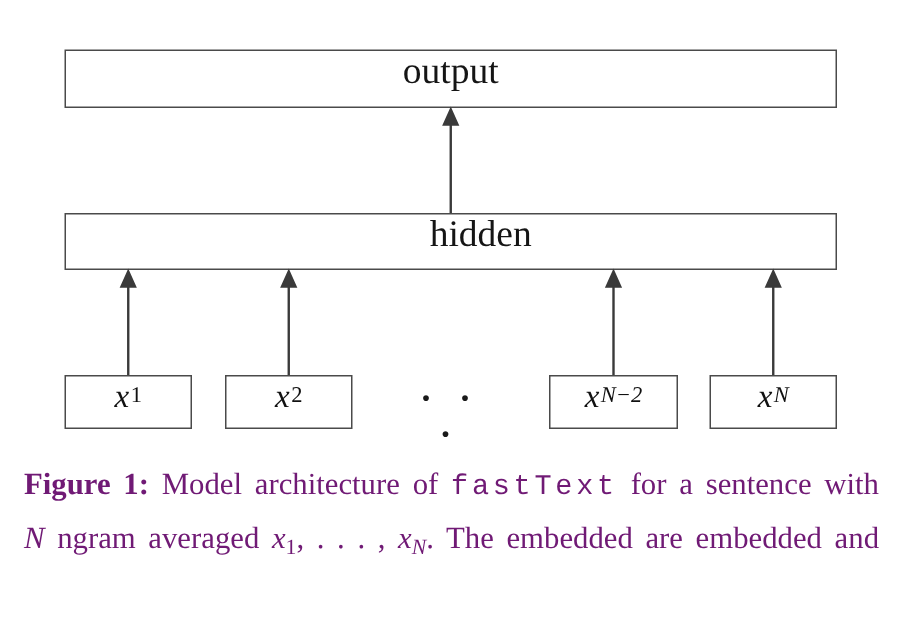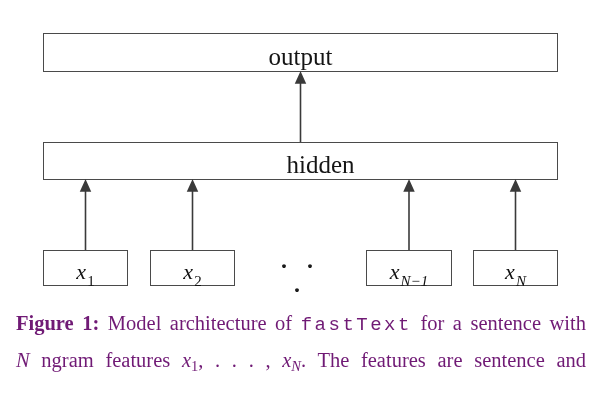--- a/index.html
+++ b/index.html
@@ -19,21 +19,21 @@
   .diagram {
     position: absolute;
     left: 0; top: 0; width: 600px; height: 300px;
   }
   .box {
     position: absolute;
     box-sizing: border-box;
     border: 1.5px solid #4a4a4a;
     background: #ffffff;
     display: flex;
-    align-items: flex-end;
+    align-items: flex-start;
     justify-content: center;
   }
   .layer-box {
     left: 43px;
     width: 515px;
     font-size: 25px;
     color: #151515;
   }
   .output-box { top: 33px; height: 39px; }
   .hidden-box { top: 142px; height: 38px; padding-left: 40px; }
@@ -126,21 +126,21 @@
 
     <div class="box input-box ib-2">
       <span class="mi">x</span>
         <span class="msub">2</span>
     </div>
 
     <div class="dots">· · ·</div>
 
     <div class="box input-box ib-3">
       <span class="mi">x</span>
-        <span class="msub mi">N−1</span>
+        <span class="msub mi">N−2</span>
     </div>
 
     <div class="box input-box ib-4">
       <span class="mi">x</span>
         <span class="msub mi">N</span>
     </div>
 
     <svg class="arrows" width="600" height="300" viewBox="0 0 600 300">
       <g stroke="#3a3a3a" stroke-width="1.6" fill="#3a3a3a">
 
@@ -167,16 +167,16 @@
         <g>
           <line x1="515.5" y1="250" x2="515.5" y2="190"></line>
           <polygon points="515.5,181 511,191 520,191"></polygon>
         </g>
       </g>
     </svg>
   </div>
 
   <div class="caption">
     <div class="cap-line just"><span class="seg-bold">Figure 1:</span><span> Model architecture of </span><span class="seg-mono">fastText</span><span> for a sentence with</span></div>
-    <div class="cap-line just"><span class="seg-math">N</span><span> ngram features </span><span class="seg-math">x</span><span class="seg-sub">1</span><span>, . . . , </span><span class="seg-math">x</span><span class="seg-subm">N</span><span>. The features are sentence and</span></div>
+    <div class="cap-line just"><span class="seg-math">N</span><span> ngram averaged </span><span class="seg-math">x</span><span class="seg-sub">1</span><span>, . . . , </span><span class="seg-math">x</span><span class="seg-subm">N</span><span>. The embedded are embedded and</span></div>
   </div>
 
 </div>
 
 </body></html>

